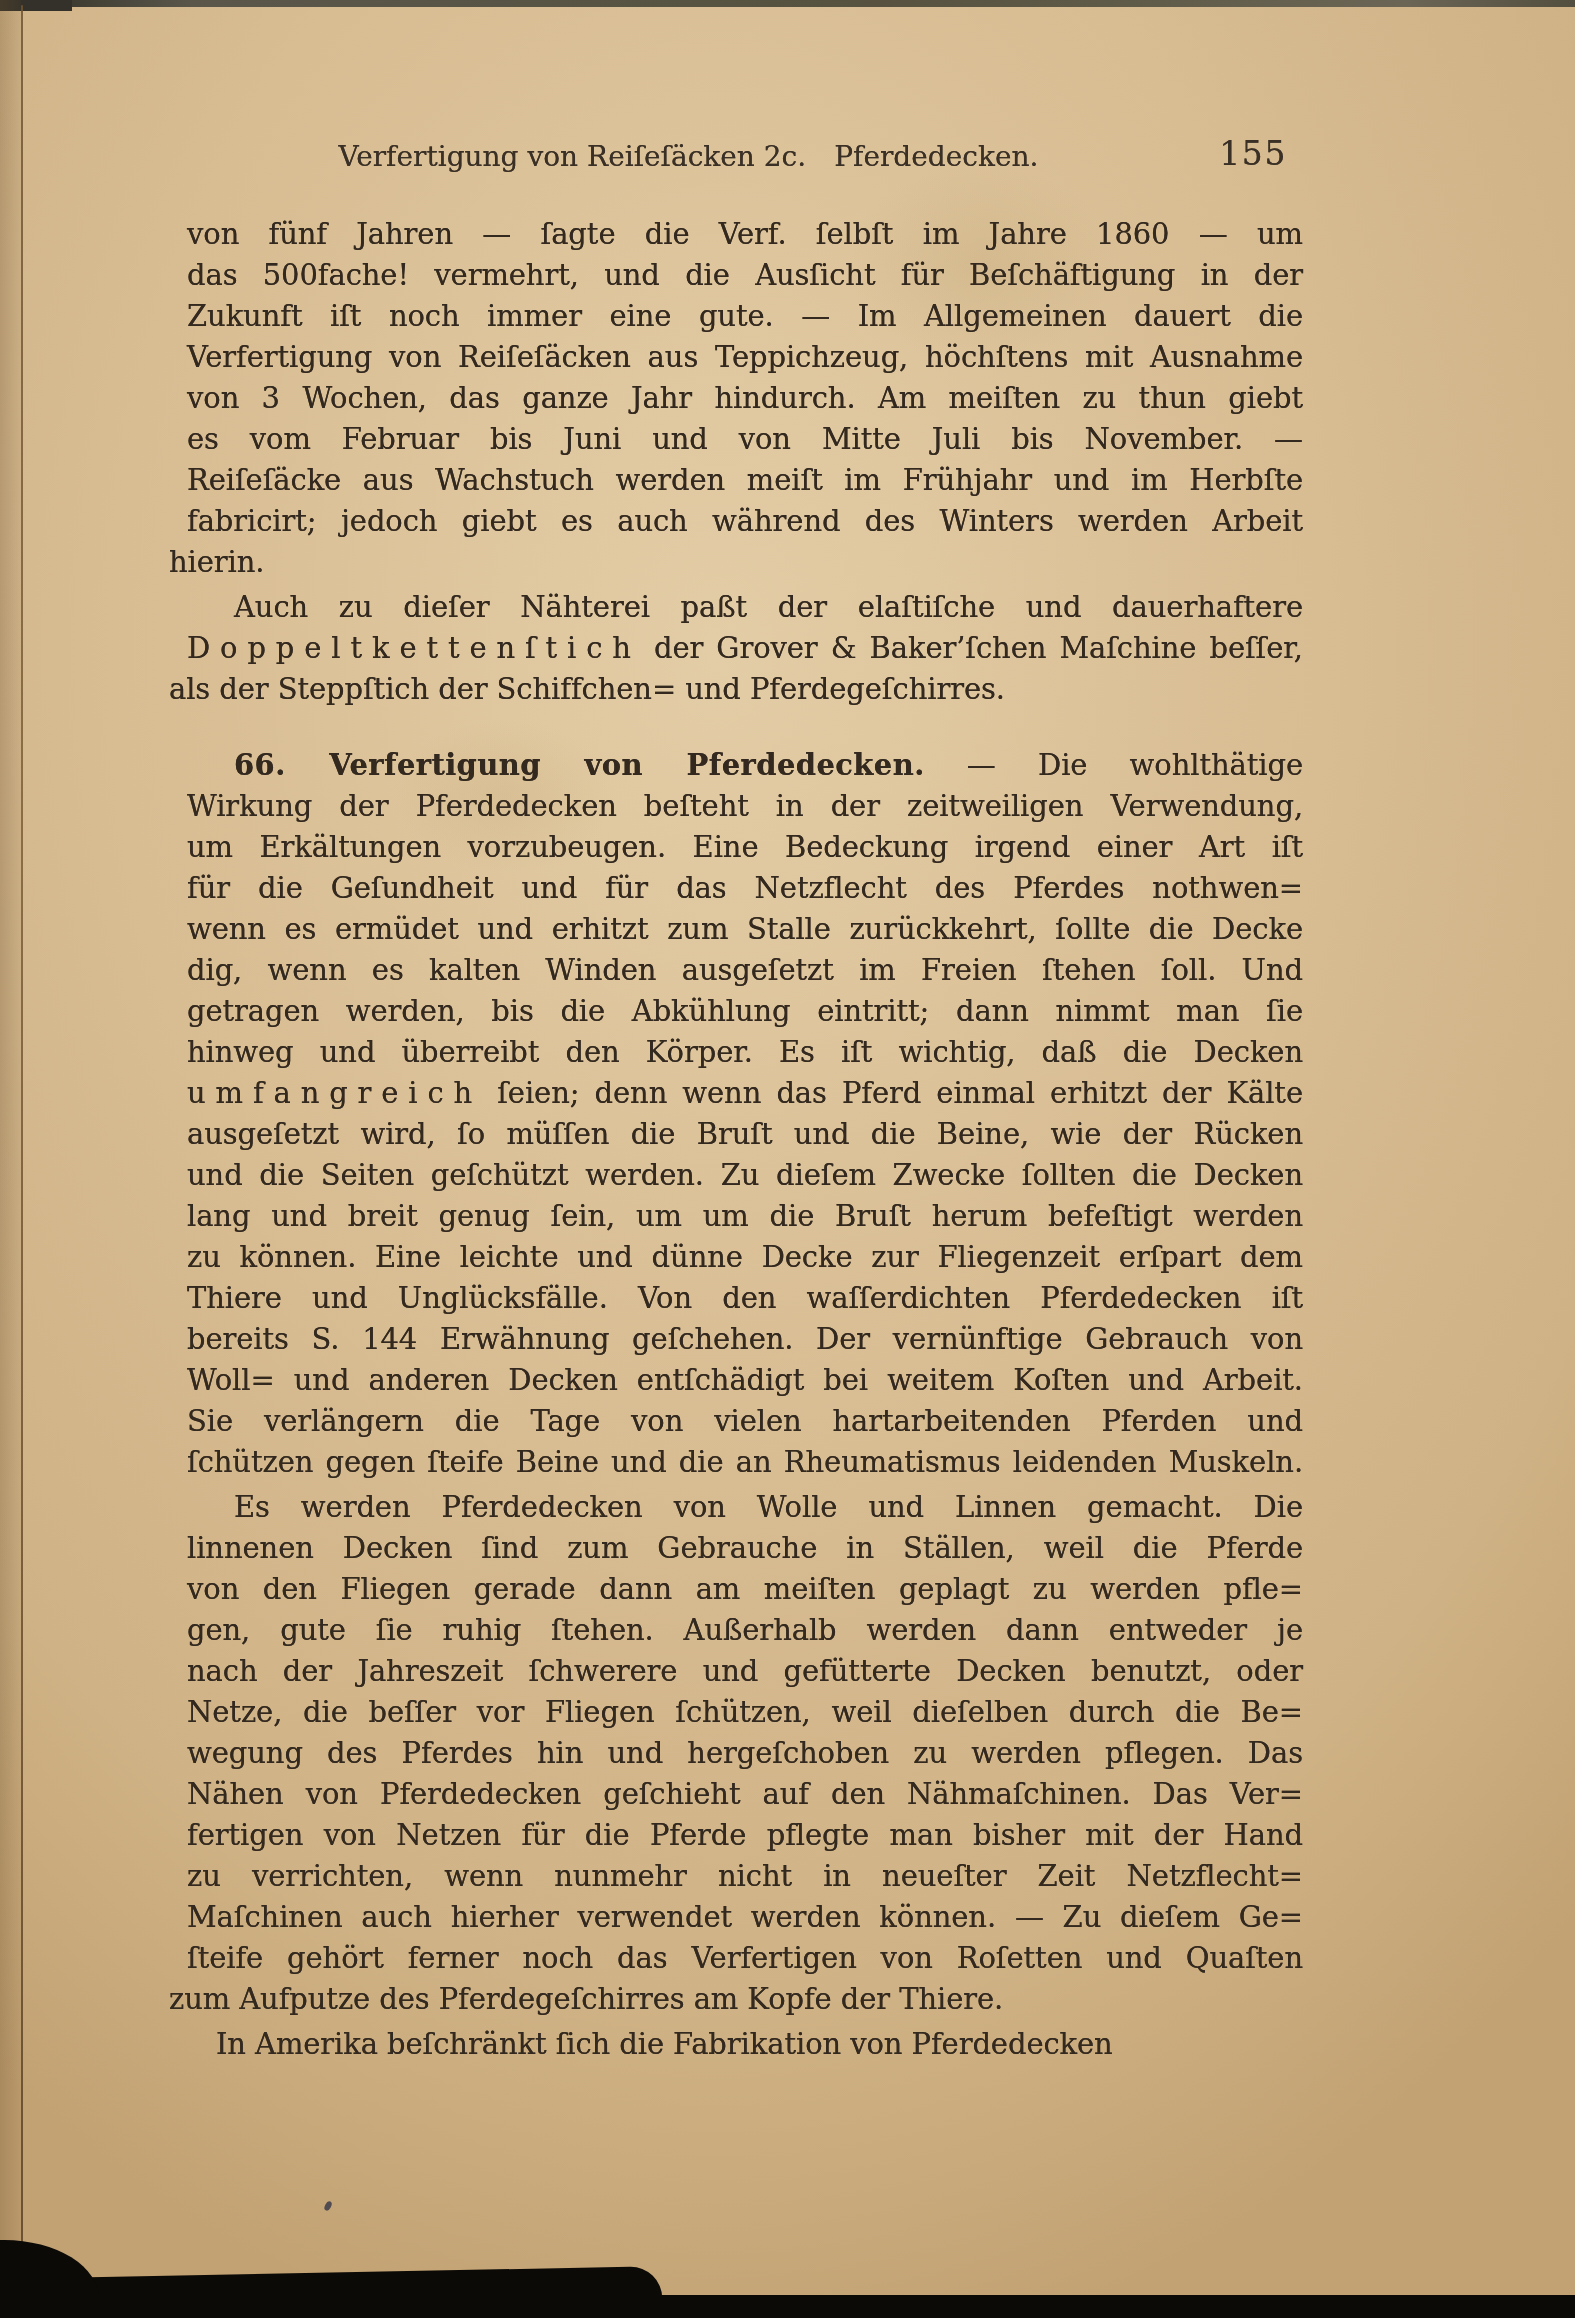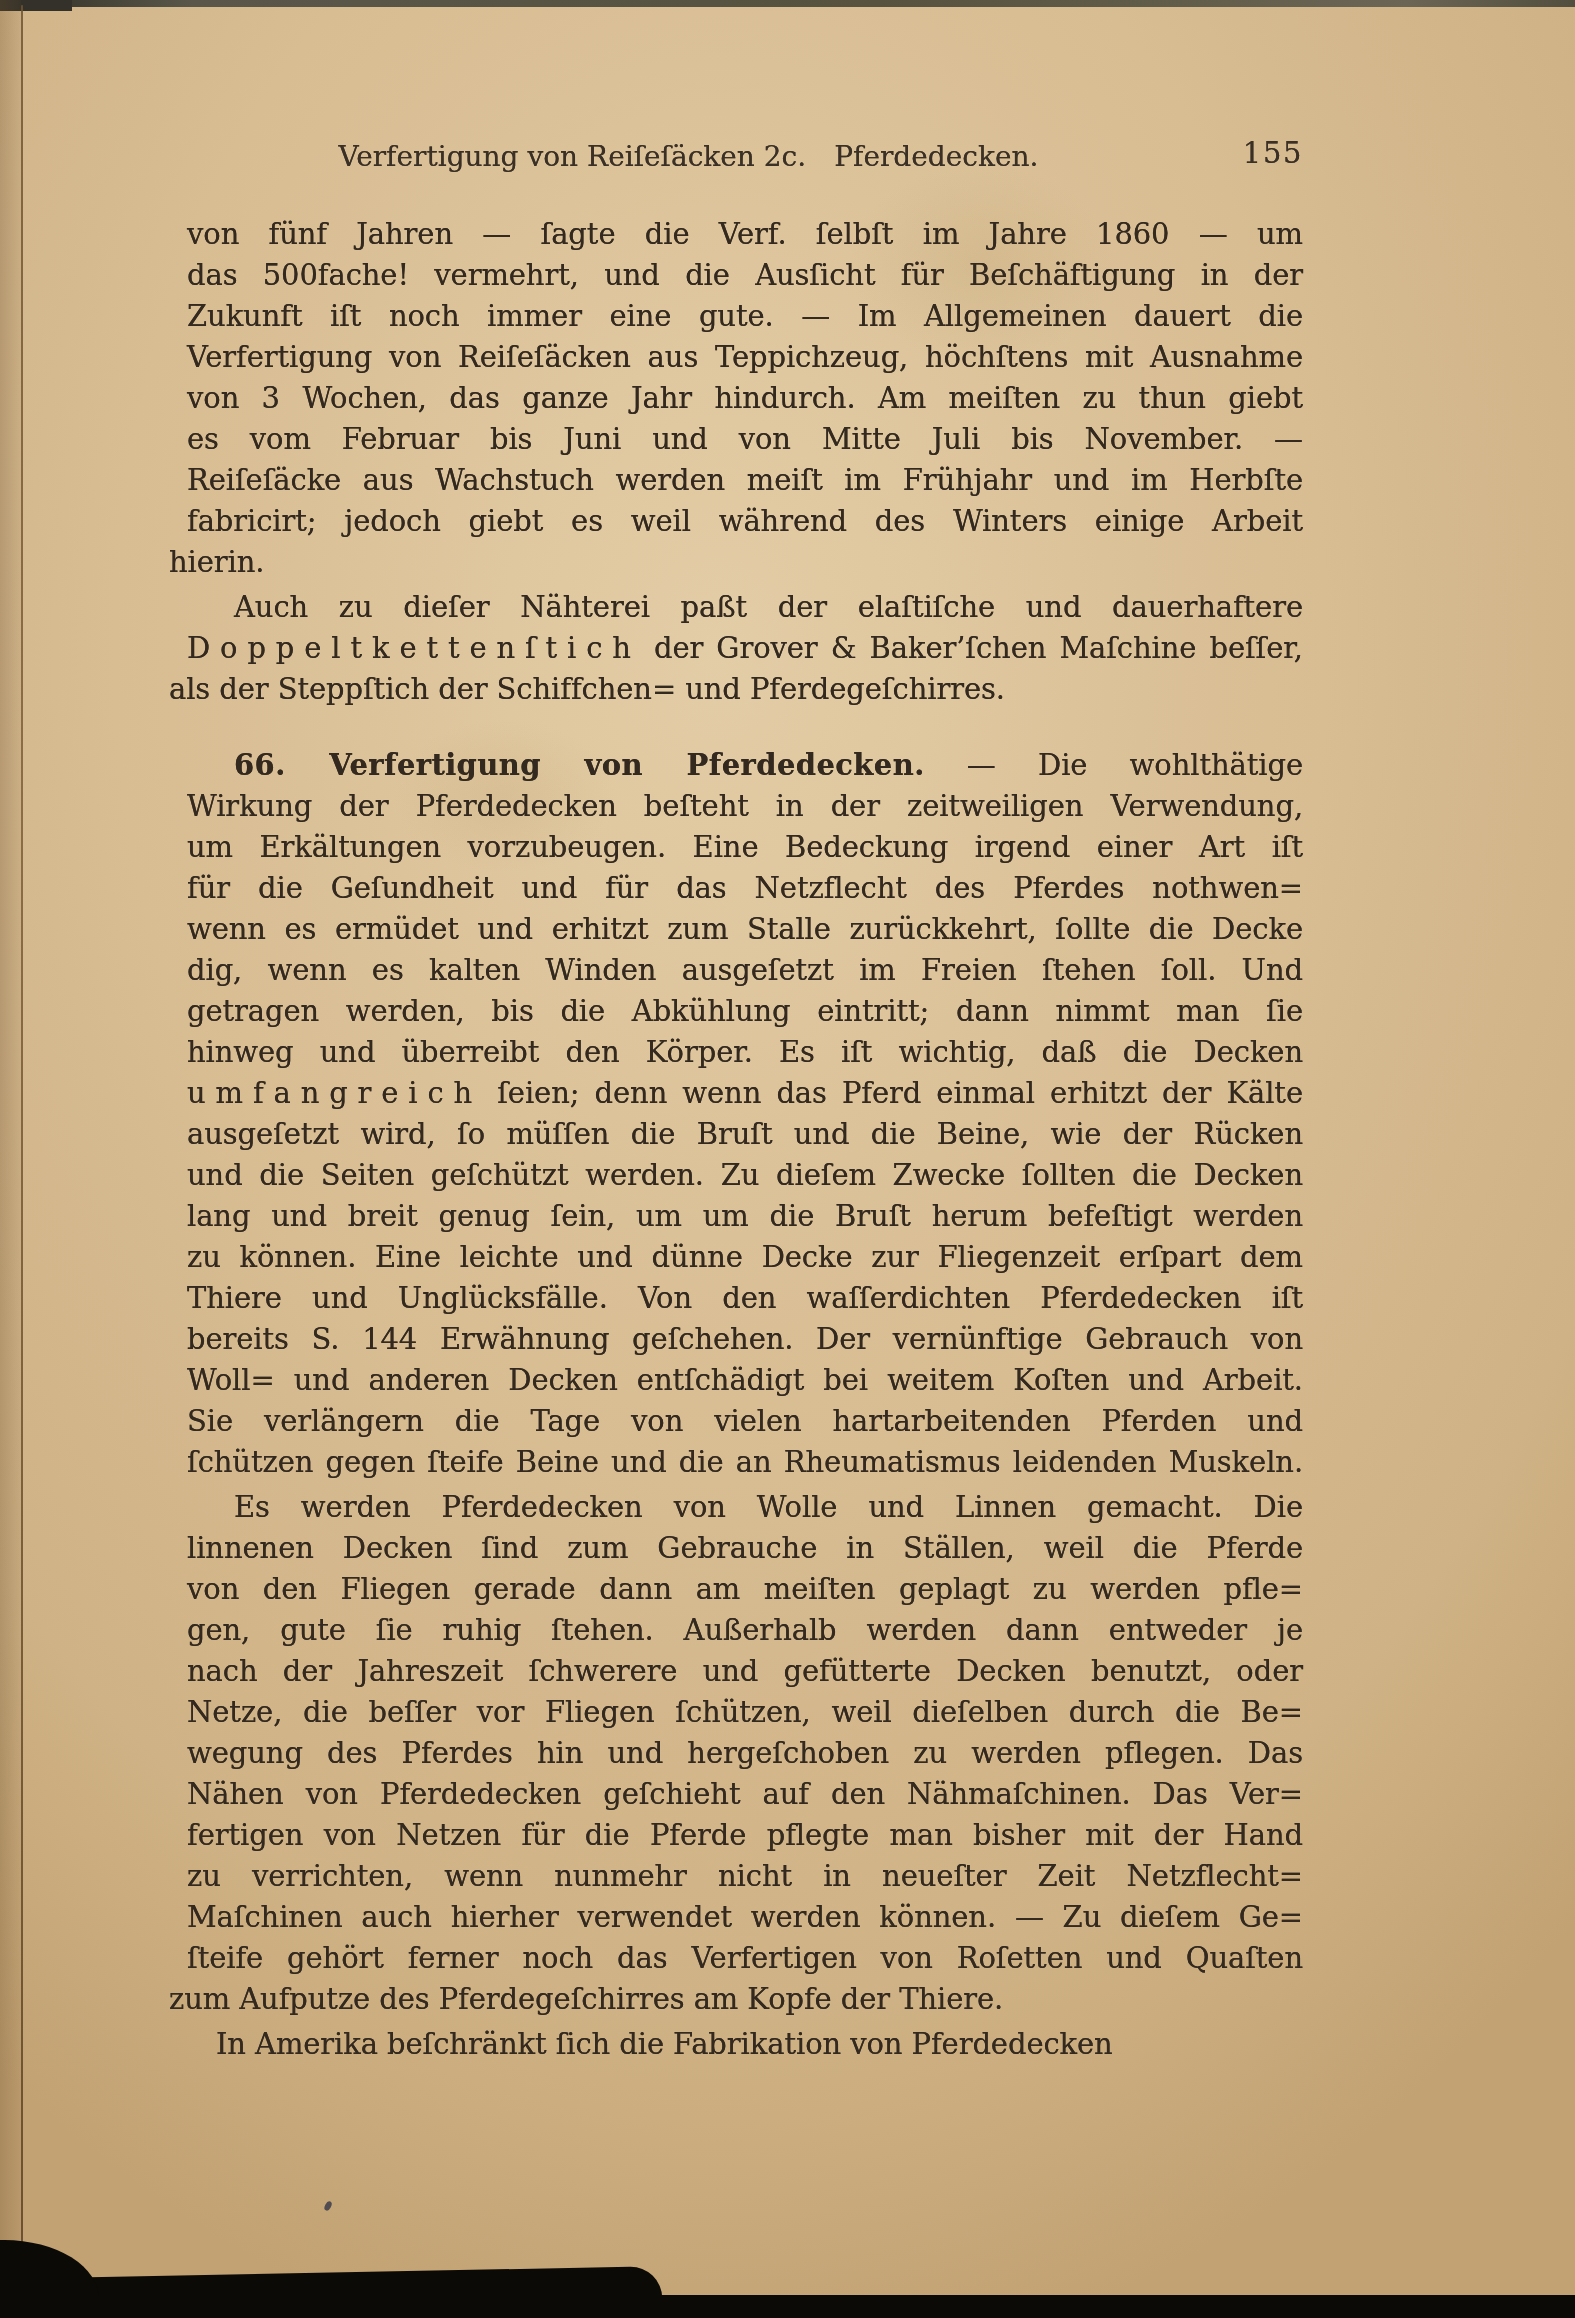--- a/index.html
+++ b/index.html
@@ -53,21 +53,21 @@
     background: #43424c; border-radius: 50%; transform: rotate(28deg); opacity: 0.9;
   }
   
   .running-header {
     position: absolute; left: 169px; top: 139px; width: 1134px;
     font-size: 28px; line-height: 35px; color: #3a3026;
     text-shadow: 0 0 0.5px rgba(45,35,25,0.75);
   }
   .running-title { display: block; text-align: center; padding-right: 95px; }
   .page-number {
-    position: absolute; right: 0; top: -3.2px; font-size: 29px; letter-spacing: 1.6px;
+    position: absolute; right: 16px; top: -3.2px; font-size: 33px; letter-spacing: 1.6px;
   }
   
   .page-text {
     position: absolute; left: 169px; top: 214px; width: 1134px;
     font-size: 29px; line-height: 41px; letter-spacing: -0.1px;
     text-shadow: 0 0 0.5px rgba(45,35,25,0.8);
   }
   .para + .para { margin-top: 3.9px; }
   .para.gap { margin-top: 35px; }
   .para.indent .line:first-child { text-indent: 47px; }
@@ -91,21 +91,21 @@
 
   <div class="page-text">
       <div class="para">
         <div class="line fill">von fünf Jahren — ſagte die Verf. ſelbſt im Jahre 1860 — um</div>
         <div class="line fill">das 500fache! vermehrt, und die Ausſicht für Beſchäftigung in der</div>
         <div class="line fill">Zukunft iſt noch immer eine gute. — Im Allgemeinen dauert die</div>
         <div class="line fill">Verfertigung von Reiſeſäcken aus Teppichzeug, höchſtens mit Ausnahme</div>
         <div class="line fill">von 3 Wochen, das ganze Jahr hindurch. Am meiſten zu thun giebt</div>
         <div class="line fill">es vom Februar bis Juni und von Mitte Juli bis November. —</div>
         <div class="line fill">Reiſeſäcke aus Wachstuch werden meiſt im Frühjahr und im Herbſte</div>
-        <div class="line fill">fabricirt; jedoch giebt es weil während des Winters einige Arbeit</div>
+        <div class="line fill">fabricirt; jedoch giebt es auch während des Winters werden Arbeit</div>
         <div class="line">hierin.</div>
       </div>
       <div class="para indent">
         <div class="line fill">Auch zu dieſer Nähterei paßt der elaſtiſche und dauerhaftere</div>
         <div class="line fill"><span class="seg-spaced">Doppeltkettenſtich</span><span> der Grover &amp; Baker’ſchen Maſchine beſſer,</span></div>
         <div class="line">als der Steppſtich der Schiffchen= und Pferdegeſchirres.</div>
       </div>
       <div class="para indent gap">
         <div class="line fill"><span class="seg-bold">66. Verfertigung von Pferdedecken.</span><span> — Die wohlthätige</span></div>
         <div class="line fill">Wirkung der Pferdedecken beſteht in der zeitweiligen Verwendung,</div>

